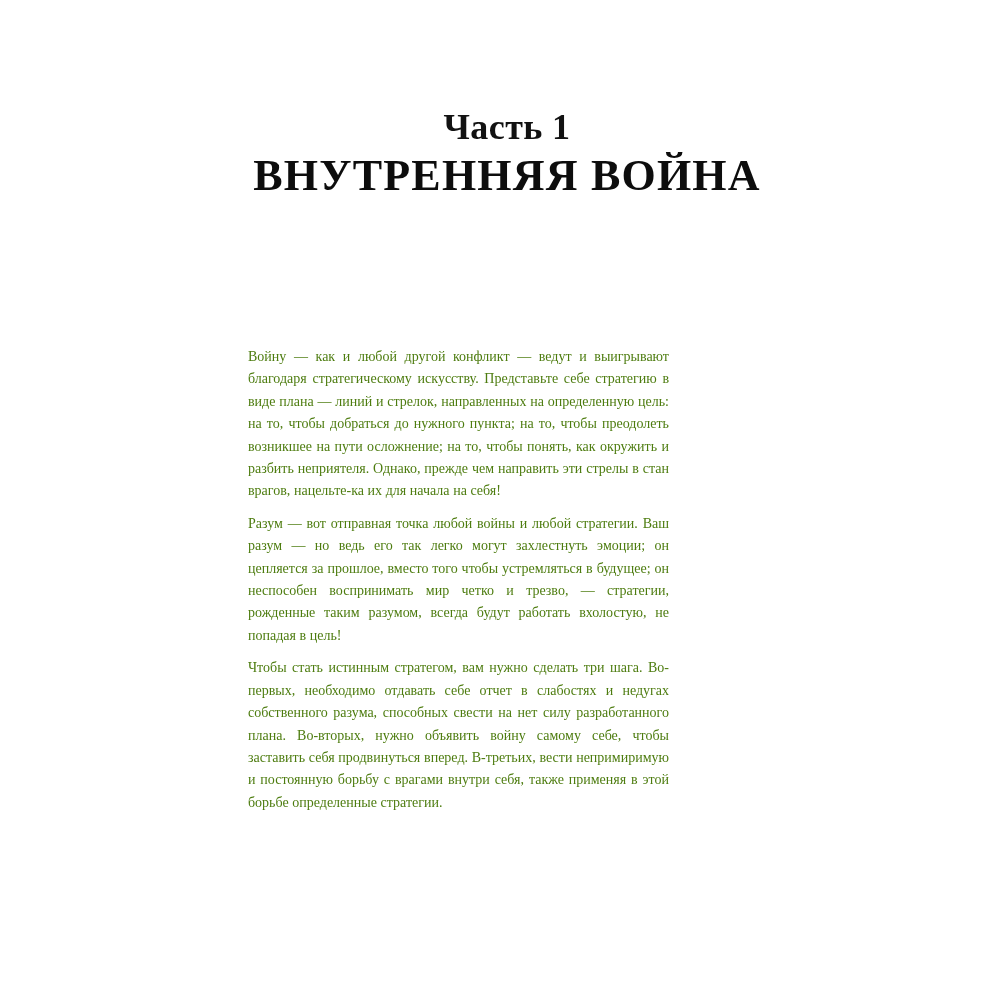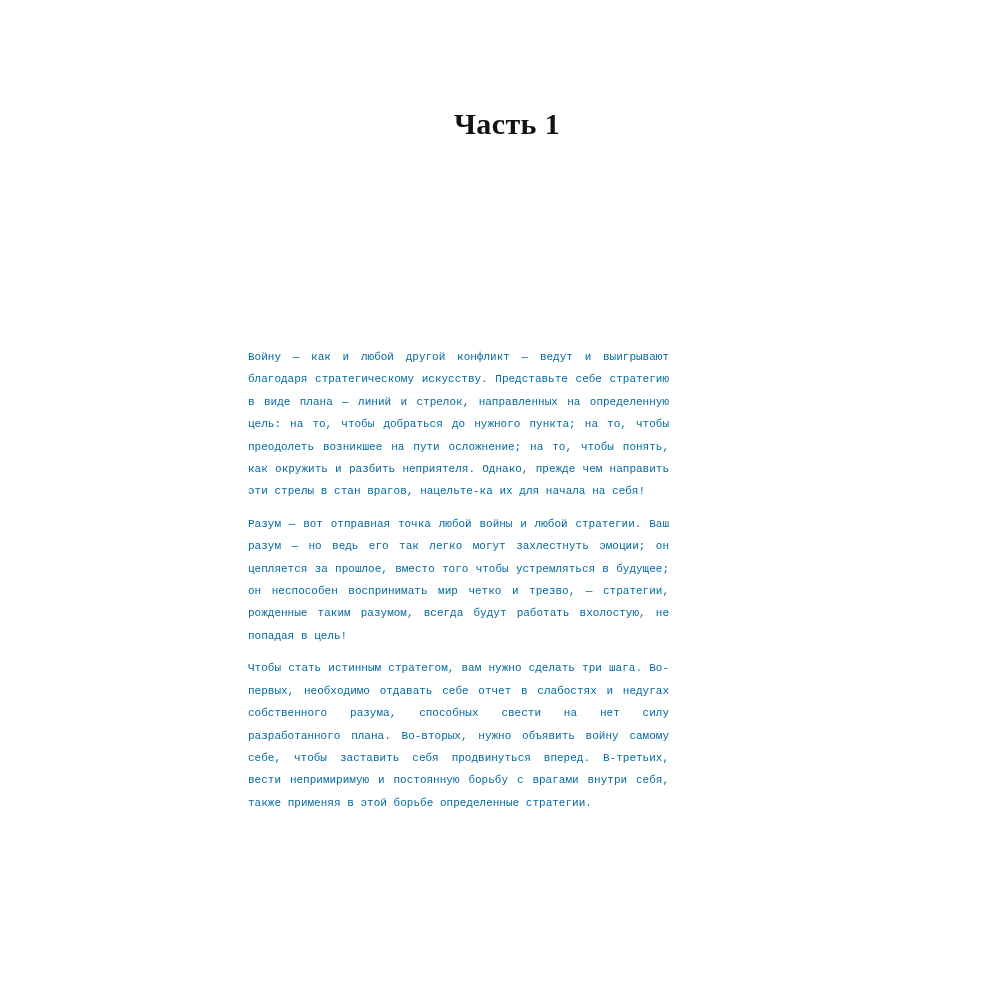--- a/index.html
+++ b/index.html
@@ -30,21 +30,21 @@
     position: absolute;
     left: 0;
     top: 108px;
     width: 1000px;
     text-align: center;
   }
 
   .part-label {
     font-family: "Liberation Serif", "DejaVu Serif", serif;
     font-weight: 700;
-    font-size: 30px;
+    font-size: 36px;
     line-height: 1.08;
     letter-spacing: 0.4px;
     color: #121212;
     margin: 0 0 6px 0;
     padding-left: 14px;
   }
 
   .part-title {
     font-family: "Liberation Serif", "DejaVu Serif", serif;
     font-weight: 700;
@@ -60,42 +60,43 @@
   
   .text-column {
     position: absolute;
     left: 248px;
     top: 346px;
     width: 421px;
   }
 
   .body-paragraph {
     margin: 0 0 10px 0;
-    font-family: Liberation Mono, monospace;
-    font-size: 11px;
+    font-family: Liberation Serif, serif;
+    font-size: 14px;
     line-height: 22.4px;
-    color: #0369a1;
+    color: #4d7c0f;
     text-align: justify;
     text-justify: inter-word;
     hyphens: manual;
     -webkit-hyphens: manual;
     word-spacing: 0.1px;
   }
 
   .body-paragraph:last-child {
     margin-bottom: 0;
   }
 </style>
 </head>
 <body>
 
 <div class="page">
 
   <div class="part-heading">
     <div class="part-label">Часть 1</div>
+    <h1 class="part-title">ВНУТРЕННЯЯ ВОЙНА</h1>
   </div>
 
   <div class="text-column">
     <p class="body-paragraph">Войну — как и любой другой конфликт — ведут и выигрывают благодаря стратегическому искусству. Представьте себе стратегию в виде плана — линий и стрелок, направленных на определенную цель: на то, чтобы добраться до нужного пункта; на то, чтобы преодолеть возникшее на пути осложнение; на то, чтобы понять, как окружить и разбить неприятеля. Однако, прежде чем направить эти стрелы в стан врагов, нацельте-ка их для начала на себя!</p>
     <p class="body-paragraph">Разум — вот отправная точка любой войны и любой стратегии. Ваш разум — но ведь его так легко могут захлестнуть эмоции; он цепляется за прошлое, вместо того чтобы устремляться в будущее; он неспособен воспринимать мир четко и трезво, — стратегии, рожденные таким разумом, всегда будут работать вхолостую, не попадая в цель!</p>
     <p class="body-paragraph">Чтобы стать истинным стратегом, вам нужно сделать три шага. Во-первых, необходимо отдавать себе отчет в слабостях и недугах собственного разума, способных свести на нет силу разработанного плана. Во-вторых, нужно объявить войну самому себе, чтобы заставить себя продвинуться вперед. В-третьих, вести непримиримую и постоянную борьбу с врагами внутри себя, также применяя в этой борьбе определенные стратегии.</p>
   </div>
 
 </div>
 

